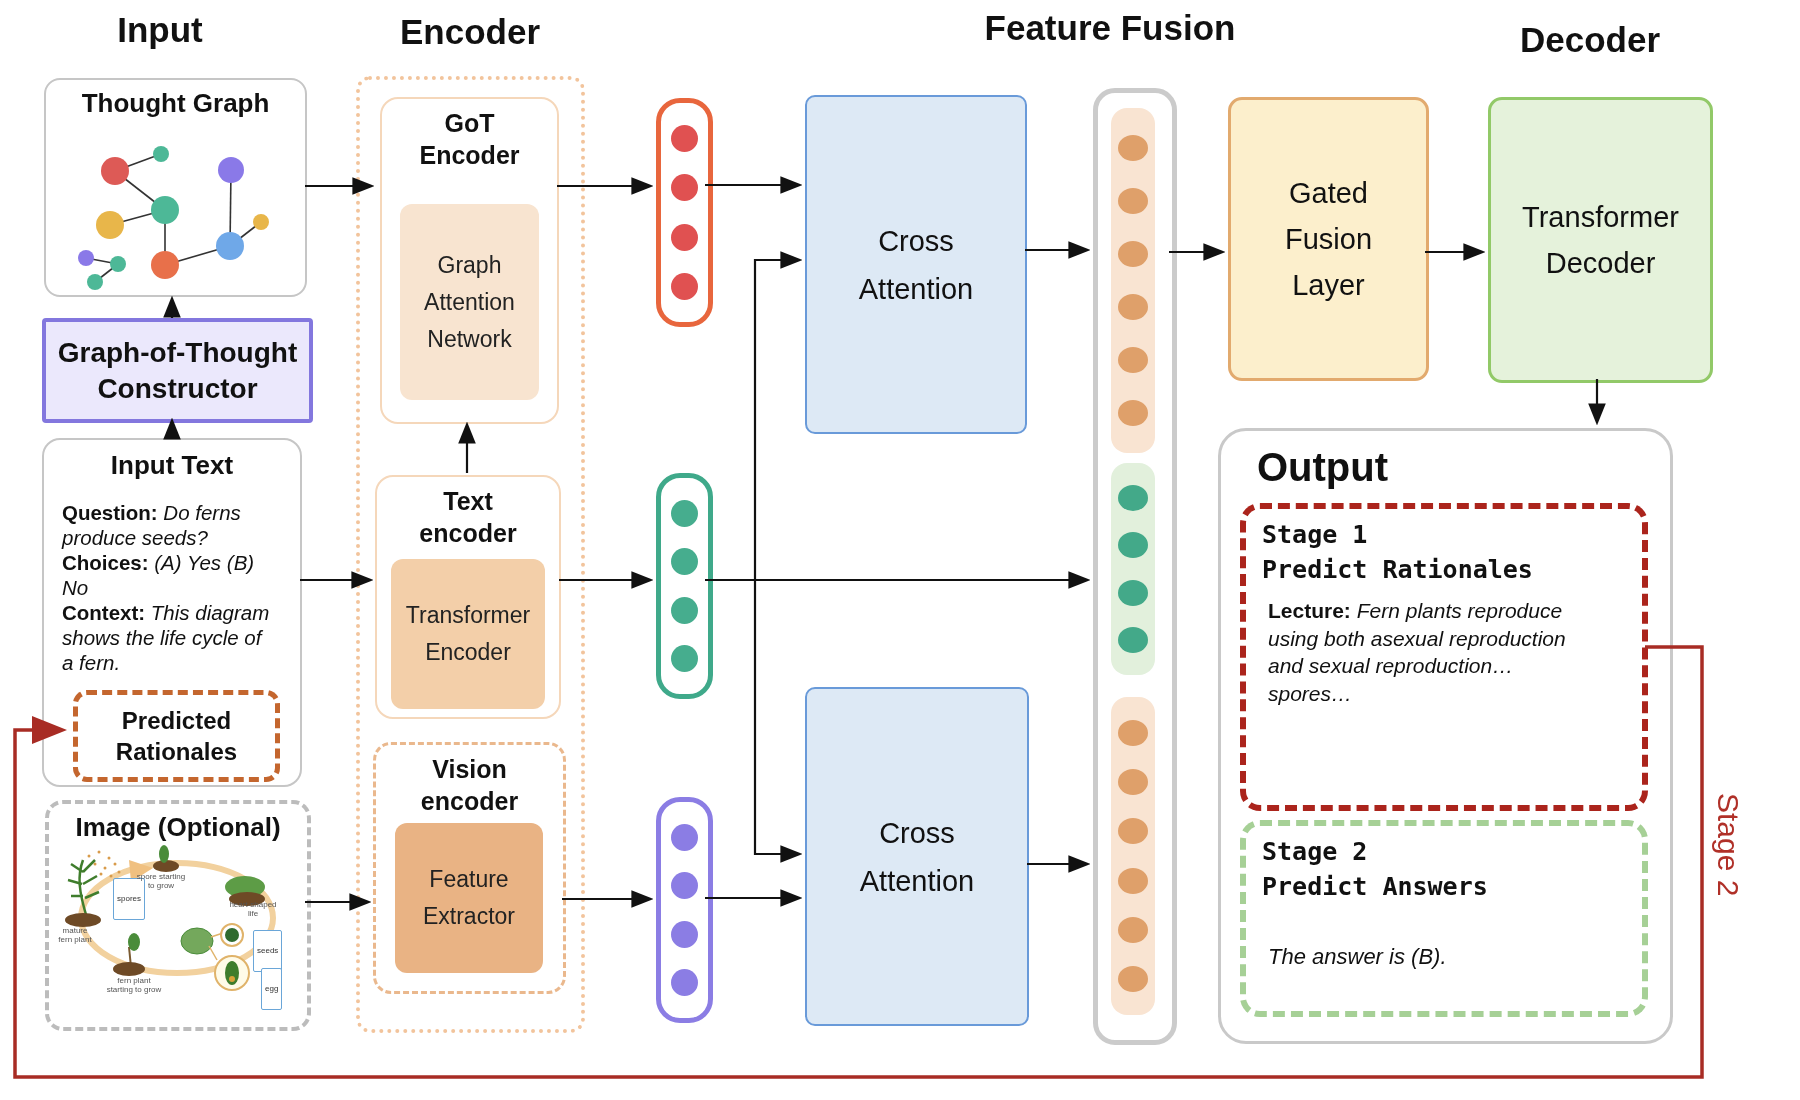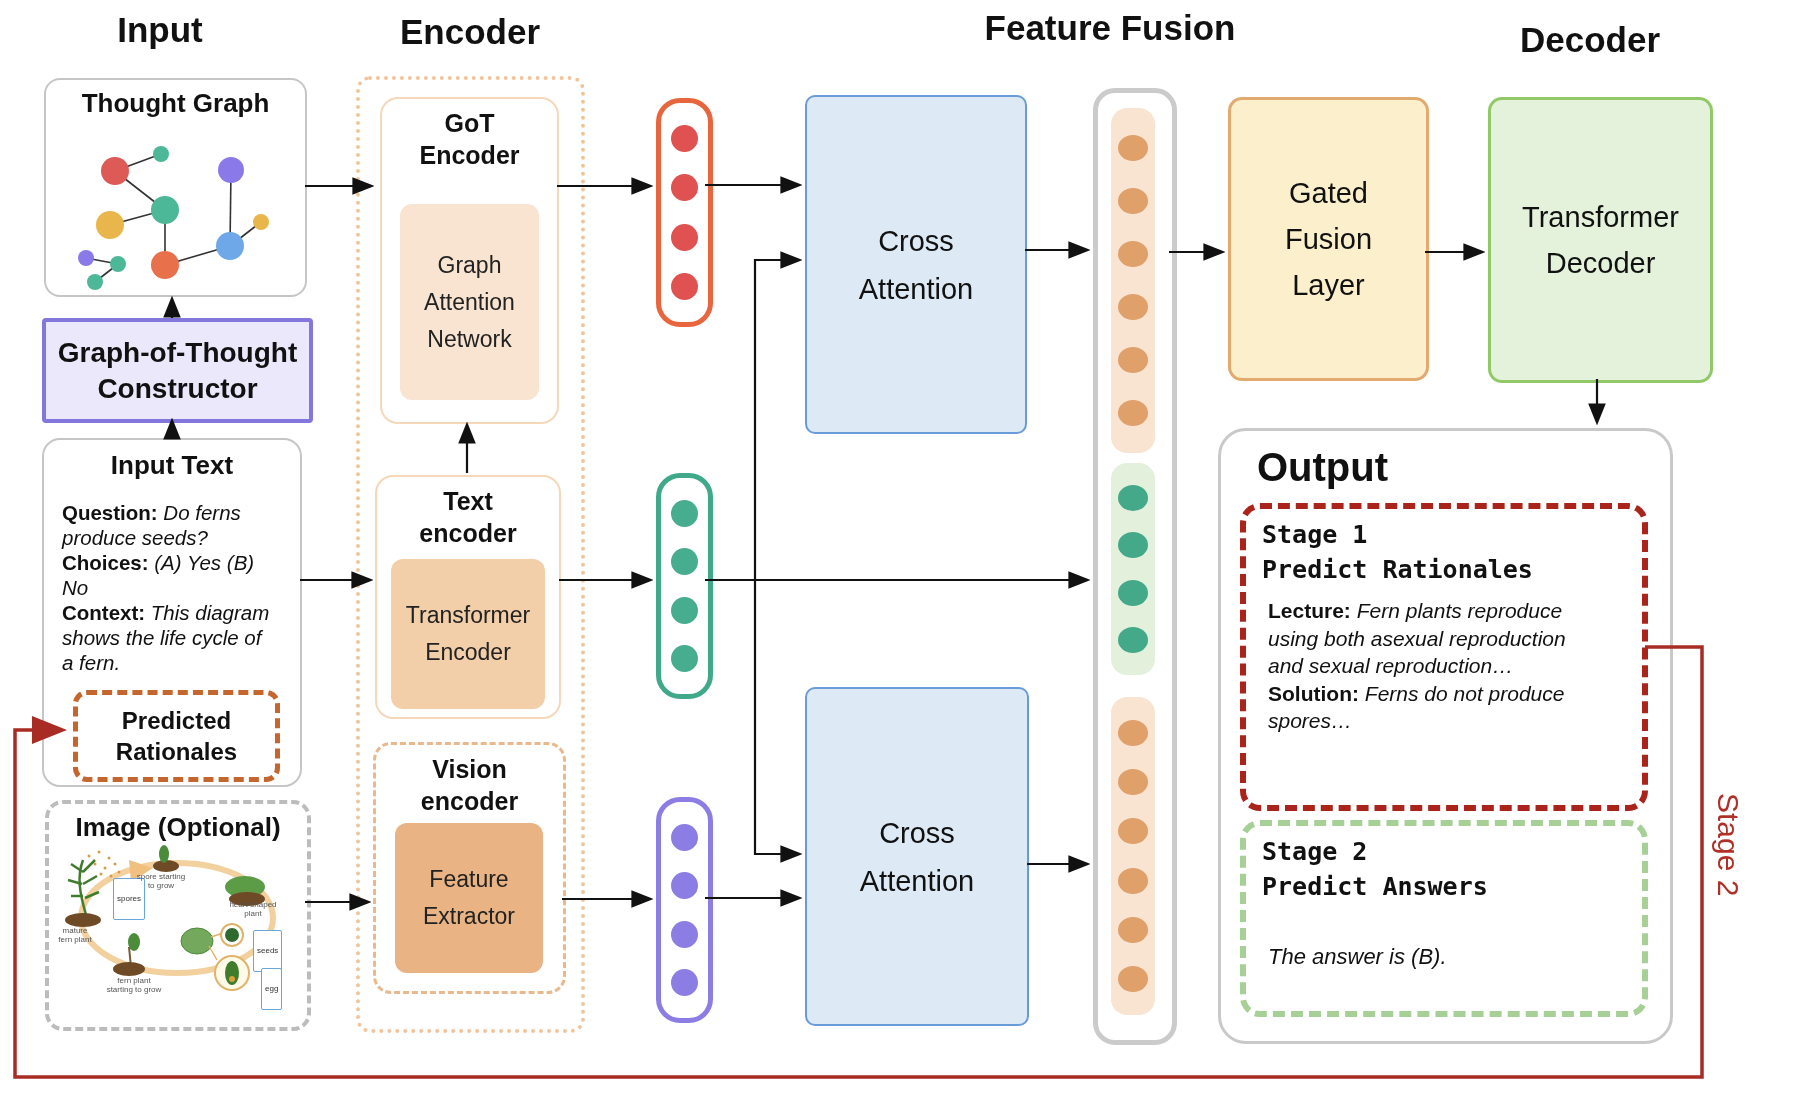--- a/index.html
+++ b/index.html
@@ -180,21 +180,21 @@
         <circle cx="183" cy="93" r="11" fill="#fff" stroke="#e0b36a" stroke-width="2"></circle>
         <circle cx="183" cy="93" r="7" fill="#2f6b2f"></circle>
         <circle cx="183" cy="131" r="17" fill="#fffbe8" stroke="#e0b36a" stroke-width="2"></circle>
         <ellipse cx="183" cy="131" rx="7" ry="12" fill="#3f7d2c"></ellipse>
         <circle cx="183" cy="137" r="3" fill="#d8a23a"></circle>
       </svg>
       <div class="fern-tag" style="left:64px;top:36px;">spores</div>
       <div class="fern-label" style="left:84px;top:30px;width:56px;">spore starting
 to grow</div>
       <div class="fern-label" style="left:176px;top:58px;width:56px;">heart-shaped
-plant</div>
+life</div>
       <div class="fern-tag" style="left:204px;top:88px;">seeds</div>
       <div class="fern-tag" style="left:212px;top:126px;">egg</div>
       <div class="fern-label" style="left:52px;top:134px;width:66px;">fern plant
 starting to grow</div>
       <div class="fern-label" style="left:4px;top:84px;width:44px;">mature
 fern plant</div>
     </div>
   </div>
 
   <div class="abs enc-wrap"></div>
@@ -278,21 +278,20 @@
 
   <div class="abs out-box">
     <div class="abs out-title">Output</div>
     <div class="abs stage1">
       <div class="stage-hd">Stage 1
 Predict Rationales</div>
       <div class="stage-body">
         <div><span class="b">Lecture:</span><span class="i">  Fern plants reproduce</span></div>
         <div><span class="i">using both asexual reproduction</span></div>
         <div><span class="i">and sexual reproduction…</span></div>
-        <div><span class="b">Solution:</span><span class="i">  Ferns do not produce</span></div>
         <div><span class="i">spores…</span></div>
       </div>
     </div>
     <div class="abs stage2">
       <div class="stage-hd">Stage 2
 Predict Answers</div>
       <div class="answer">The answer is (B).</div>
     </div>
   </div>
   <div class="abs side-label">Stage 2</div>

